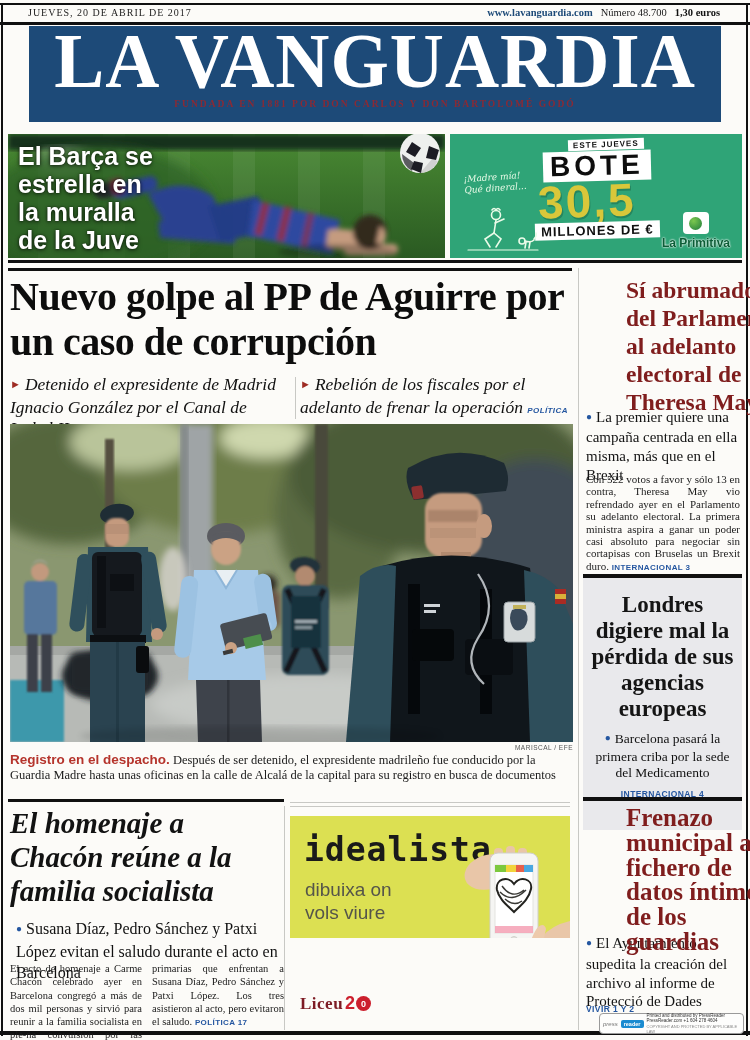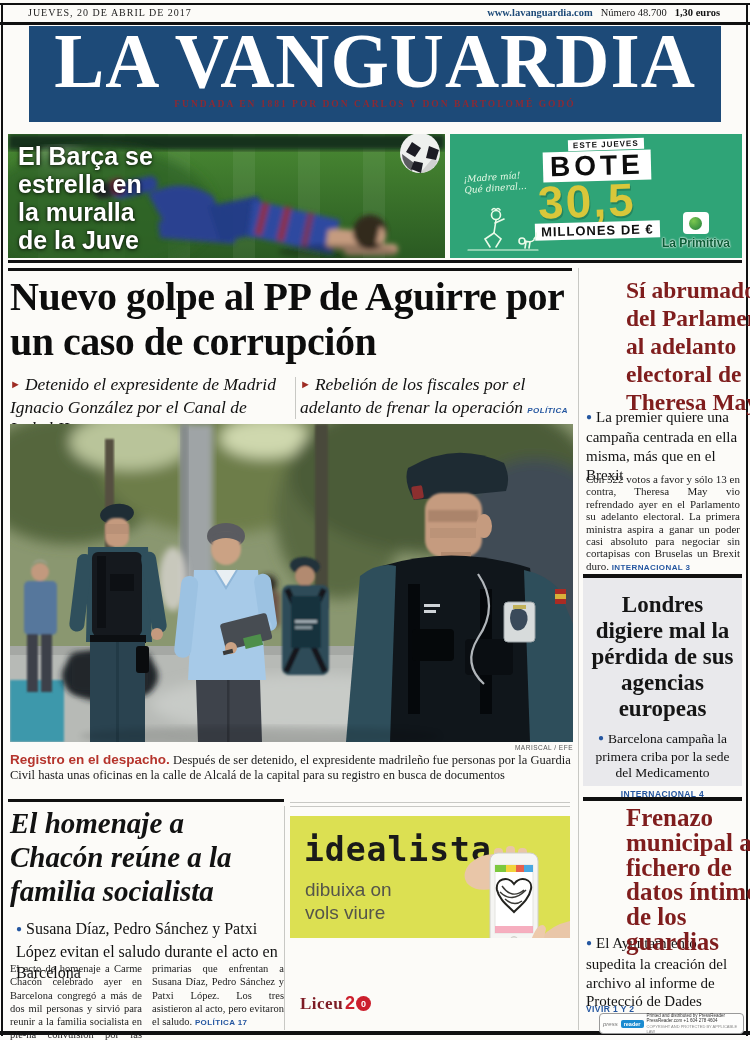--- a/index.html
+++ b/index.html
@@ -76,21 +76,21 @@
   .liceu-name{font-weight:bold;font-size:17px;color:#7d1b24;letter-spacing:.5px;margin-right:2px;}
   .liceu-num{font-family:"Liberation Sans",sans-serif;font-weight:900;font-size:18px;color:#cc1f2d;}
   .liceu-circle{width:15px;height:15px;border-radius:50%;background:#cc1f2d;color:#fff;
                 font-family:"Liberation Sans",sans-serif;font-weight:bold;font-size:9px;
                 display:flex;align-items:center;justify-content:center;margin-left:1px;}
   
   .sb-hl{font-weight:bold;color:#7f1d1d;margin-left:40px;}
   .may-hl{left:586px;top:276px;width:156px;font-size:23.5px;line-height:28px;}
   .may-bullet{left:586px;top:408px;width:154px;font-size:15px;line-height:19px;}
   .may-body{left:586px;top:473px;width:154px;font-size:11px;line-height:12.4px;text-align:justify;color:#1c1c1c;}
-  .graybox{left:583px;top:574px;width:159px;height:212px;background:#e9e9ec;border-top:4px solid #101010;
+  .graybox{left:583px;top:574px;width:159px;height:256px;background:#e9e9ec;border-top:4px solid #101010;
            box-sizing:border-box;text-align:center;padding:14px 7px 0 7px;}
   .gb-hl{font-weight:bold;font-size:23px;line-height:26px;color:#151515;}
   .gb-bullet{font-size:13.5px;line-height:16.5px;margin-top:9px;color:#111;}
   .gb-kicker{margin-top:7px;font-size:8.5px;}
   .guardia-rule{left:583px;top:797px;width:159px;height:4px;}
   .guardia-hl{left:586px;top:806px;width:156px;font-size:25px;line-height:24.8px;}
   .guardia-bullet{left:586px;top:934px;width:154px;font-size:15px;line-height:18.8px;}
   .guardia-kicker{left:586px;top:1004px;font-size:8.5px;}
   
   .pressr{left:599px;top:1013px;width:145px;height:21px;border:1px solid #9a9a9a;border-radius:4px;
@@ -350,21 +350,21 @@
         </g>
         <path d="M468,150 q22,32 0,64 q-16,26 6,46" stroke="#cfd4d8" stroke-width="2.2" fill="none" opacity=".85"></path>
         <rect x="545" y="165" width="11" height="15" fill="#aa2b23"></rect>
         <rect x="545" y="170" width="11" height="5" fill="#d8b13a"></rect>
       </g>
       <ellipse cx="250" cy="312" rx="180" ry="10" fill="#000" opacity=".12" filter="url(#f2)"></ellipse>
     </svg>
   </div>
   <div class="abs credit">MARISCAL / EFE</div>
   <div class="abs caption">
-    <span class="cap-lead">Registro en el despacho.</span><span> Después de ser detenido, el expresidente madrileño fue personas por la Guardia Civil hasta unas oficinas en la calle de Alcalá de la capital para su registro en busca de documentos</span>
+    <span class="cap-lead">Registro en el despacho.</span><span> Después de ser detenido, el expresidente madrileño fue conducido por la Guardia Madre hasta unas oficinas en la calle de Alcalá de la capital para su registro en busca de documentos</span>
   </div>
 
   <div class="rule" style="left:8px;top:799px;width:276px;height:3px;"></div>
   <div class="abs chacon-hl">El homenaje a Chacón reúne a la familia socialista</div>
   <div class="abs chacon-bullet">
     <span class="dot">●</span><span>Susana Díaz, Pedro Sánchez y Patxi López evitan el saludo durante el acto en Barcelona</span>
   </div>
   <div class="abs chacon-cols">
     <span>El acto de homenaje a Carme Chacón celebrado ayer en Barcelona congregó a más de dos mil personas y sirvió para reunir a la familia socialista en ple-</span><span>na convulsión por las primarias que enfrentan a Susana Díaz, Pedro Sánchez y Patxi López. Los tres asistieron al acto, pero evitaron el saludo. </span><span class="kicker">POLÍTICA 17</span>
   </div>
@@ -407,21 +407,21 @@
   <div class="abs may-bullet">
     <span class="dot">●</span><span>La premier quiere una campaña centrada en ella misma, más que en el Brexit</span>
   </div>
   <div class="abs may-body">
     <span>Con 522 votos a favor y sólo 13 en contra, Theresa May vio refrendado ayer en el Parlamento su adelanto electoral. La primera ministra aspira a ganar un poder casi absoluto para negociar sin cortapisas con Bruselas un Brexit duro. </span><span class="kicker">INTERNACIONAL 3</span>
   </div>
 
   <div class="abs graybox">
     <div class="gb-hl">Londres digiere mal la pérdida de sus agencias europeas</div>
     <div class="gb-bullet">
-      <span class="dot">●</span><span>Barcelona campaña la primera criba por la sede del Medicamento</span>
+      <span class="dot">●</span><span>Barcelona pasará la primera criba por la sede del Medicamento</span>
     </div>
     <div class="gb-kicker kicker">INTERNACIONAL 4</div>
   </div>
 
   <div class="rule guardia-rule"></div>
   <div class="abs guardia-bullet">
     <span class="dot">●</span><span>El Ayuntamiento supedita la creación del archivo al informe de Protecció de Dades</span>
   </div>
   <div class="abs sb-hl guardia-hl">Frenazo municipal al fichero de datos íntimos de los guardias</div>
   <div class="abs kicker guardia-kicker">VIVIR 1 Y 2</div>

